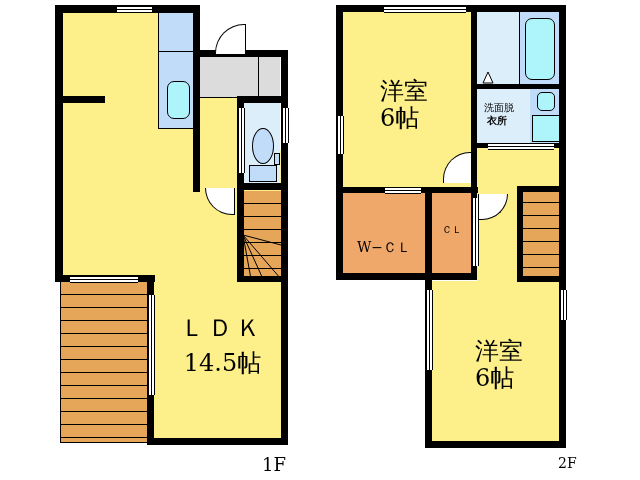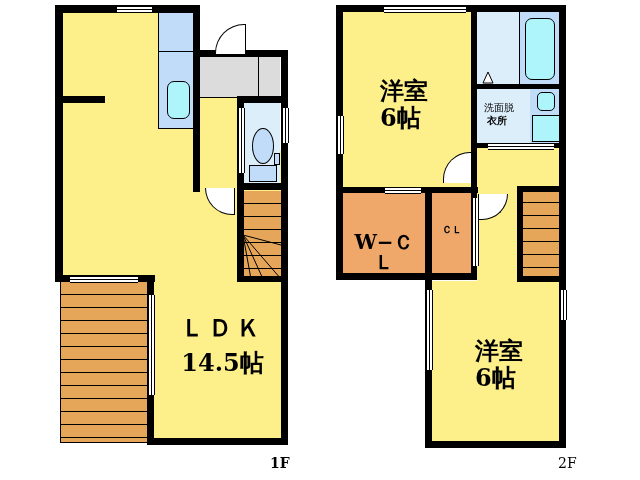--- a/index.html
+++ b/index.html
@@ -10,21 +10,21 @@
   .fill { position:absolute; }
   .stairs { position:absolute; background-color:#e5a65a;
     background-image: repeating-linear-gradient(to bottom, transparent 0, transparent 12px, #000 12px, #000 13px); }
   .deck { position:absolute; background-color:#e5a65a;
     background-image: repeating-linear-gradient(to bottom, transparent 0, transparent 12px, #000 12px, #000 13px);
     border:1px solid #000; }
   .win-h { position:absolute; height:5px; background:#fff; border-top:1px solid #000; border-bottom:1px solid #000; }
   .win-h::after { content:""; position:absolute; left:0; right:0; top:2px; height:1px; background:#000; }
   .win-v { position:absolute; width:5px; background:#fff; border-left:1px solid #000; border-right:1px solid #000; }
   .win-v::after { content:""; position:absolute; top:0; bottom:0; left:2px; width:1px; background:#000; }
-  .label { position:absolute; color:#000; font-weight:bold; line-height:1; text-align:center; }
+  .label { position:absolute; color:#000; font-weight:normal; line-height:1; text-align:center; }
   .fixture { position:absolute; border:1px solid #000; border-radius:7px; background:#aef4fb; }
   .sq { position:absolute; border:1px solid #000; background:#aef4fb; }
   .door-arc { position:absolute; border:1px solid #000; background:#fff; }
 </style>
 </head>
 <body>
 
 <div>
 
   <div class="fill" style="left:63px;top:12px;width:130px;height:265px;background:#fdf08a;"></div>
@@ -73,21 +73,21 @@
   <div class="win-h" style="left:70px;top:276px;width:68px;"></div>
   <div class="win-v" style="left:148px;top:295px;height:100px;"></div>
   <div class="win-v" style="left:238px;top:108px;height:65px;"></div>
   <div class="win-v" style="left:282px;top:108px;height:35px;"></div>
 
   <div class="door-arc" style="left:215px;top:24px;width:29px;height:29px;border-radius:29px 0 0 0;border-bottom:none;"></div>
   <div class="door-arc" style="left:205px;top:188px;width:28px;height:26px;border-radius:0 0 0 28px;border-top:none;"></div>
 
   <div class="label" style="left:175px;top:316px;width:95px;font-size:24px;letter-spacing:4px;">ＬＤＫ</div>
   <div class="label" style="left:175px;top:351px;width:95px;font-size:24px;">14.5帖</div>
-  <div class="label" style="left:270px;top:456px;font-size:14px;font-weight:bold;">1F</div>
+  <div class="label" style="left:262px;top:456px;font-size:18px;font-weight:normal;">1F</div>
 </div>
 
 <div>
 
   <div class="fill" style="left:343px;top:12px;width:128px;height:175px;background:#fdf08a;"></div>
 
   <div class="fill" style="left:477px;top:12px;width:82px;height:72px;background:#ddeefb;"></div>
   <div class="fill" style="left:519px;top:12px;width:40px;height:72px;background:#c0dcf8;border-left:1px solid #000;"></div>
   <div class="fixture" style="left:525px;top:18px;width:28px;height:60px;"></div>
 
@@ -133,18 +133,18 @@
   <div class="win-v" style="left:337px;top:116px;height:38px;"></div>
   <div class="win-v" style="left:426px;top:290px;height:80px;"></div>
   <div class="win-v" style="left:560px;top:290px;height:30px;"></div>
   <div class="win-v" style="left:472px;top:198px;height:68px;"></div>
 
   <div class="door-arc" style="left:443px;top:152px;width:27px;height:30px;border-radius:27px 0 0 0;border-bottom:none;"></div>
   <div class="door-arc" style="left:478px;top:194px;width:28px;height:25px;border-radius:0 0 28px 0;border-top:none;"></div>
 
   <div class="label" style="left:380px;top:79px;font-size:24px;">洋室</div>
   <div class="label" style="left:380px;top:106px;font-size:24px;">6帖</div>
-  <div class="label" style="left:349px;top:232px;width:70px;font-size:20px;">W−ＣＬ</div>
+  <div class="label" style="left:349px;top:240px;width:70px;font-size:14px;">W−ＣＬ</div>
   <div class="label" style="left:436px;top:225px;width:32px;font-size:10px;">ＣＬ</div>
   <div class="label" style="left:475px;top:339px;font-size:24px;">洋室</div>
   <div class="label" style="left:475px;top:366px;font-size:24px;">6帖</div>
   <div class="label" style="left:558px;top:456px;font-size:14px;font-weight:normal;">2F</div>
 </div>
 
 </body></html>

